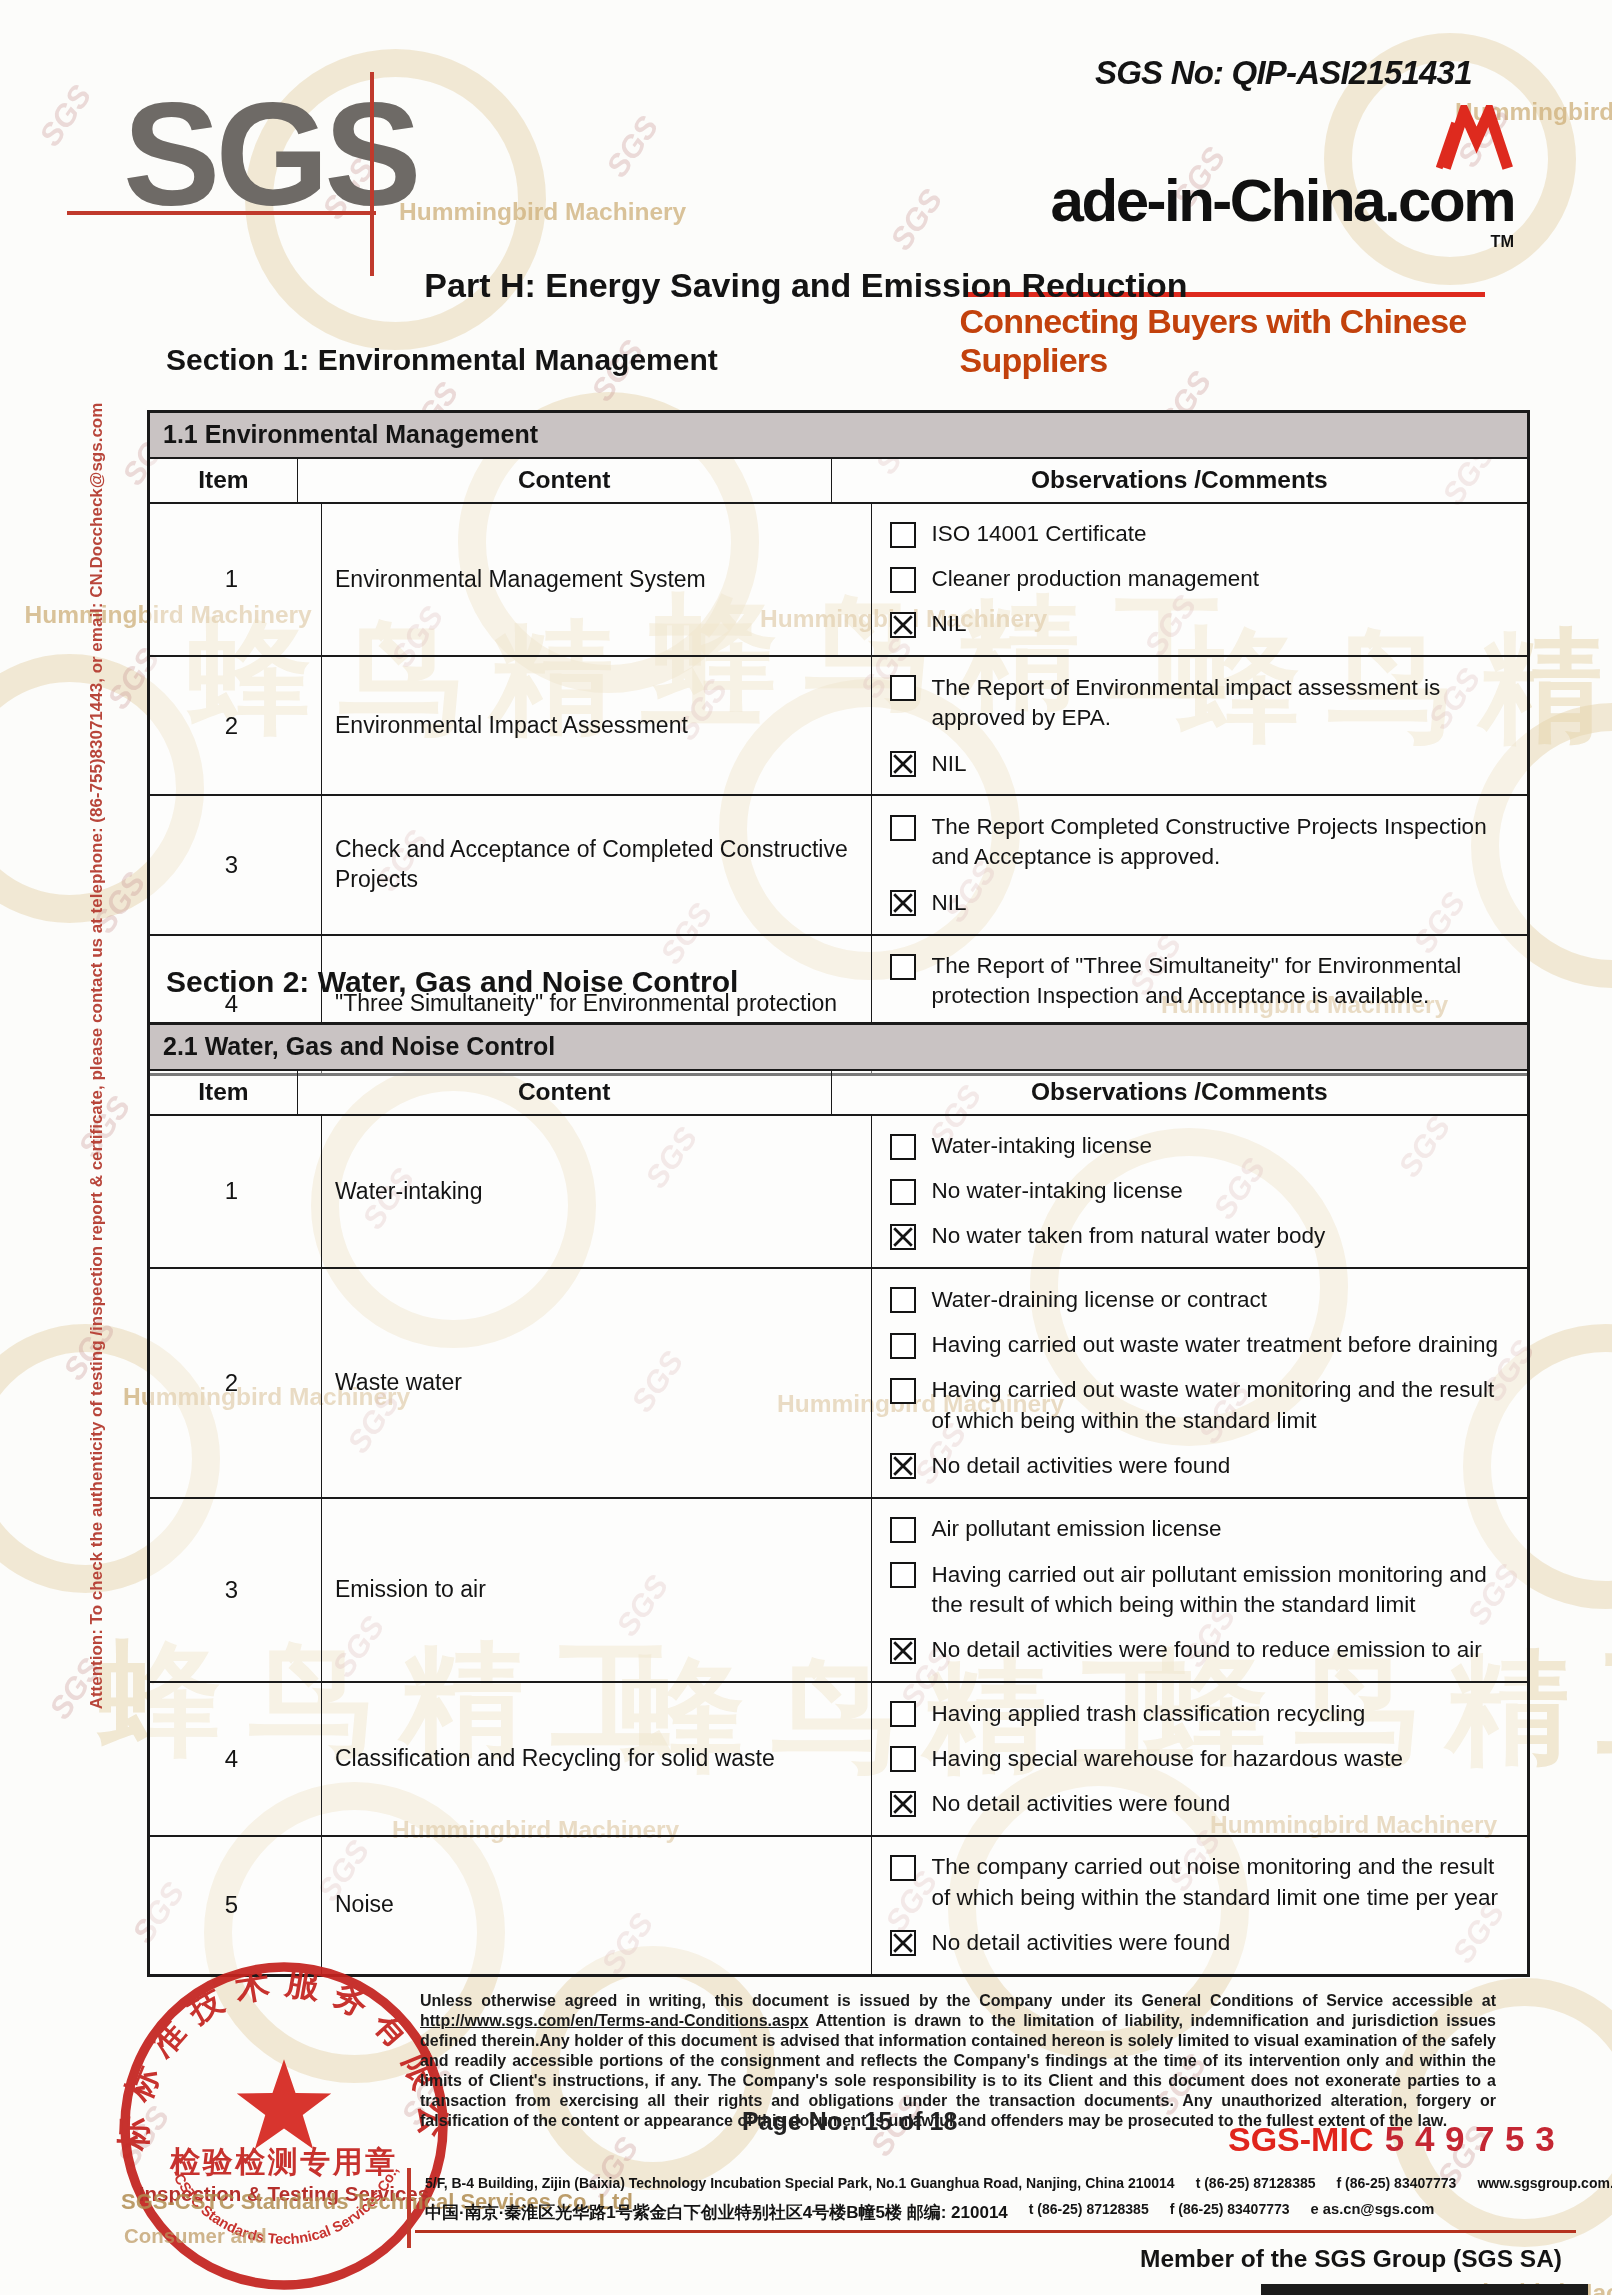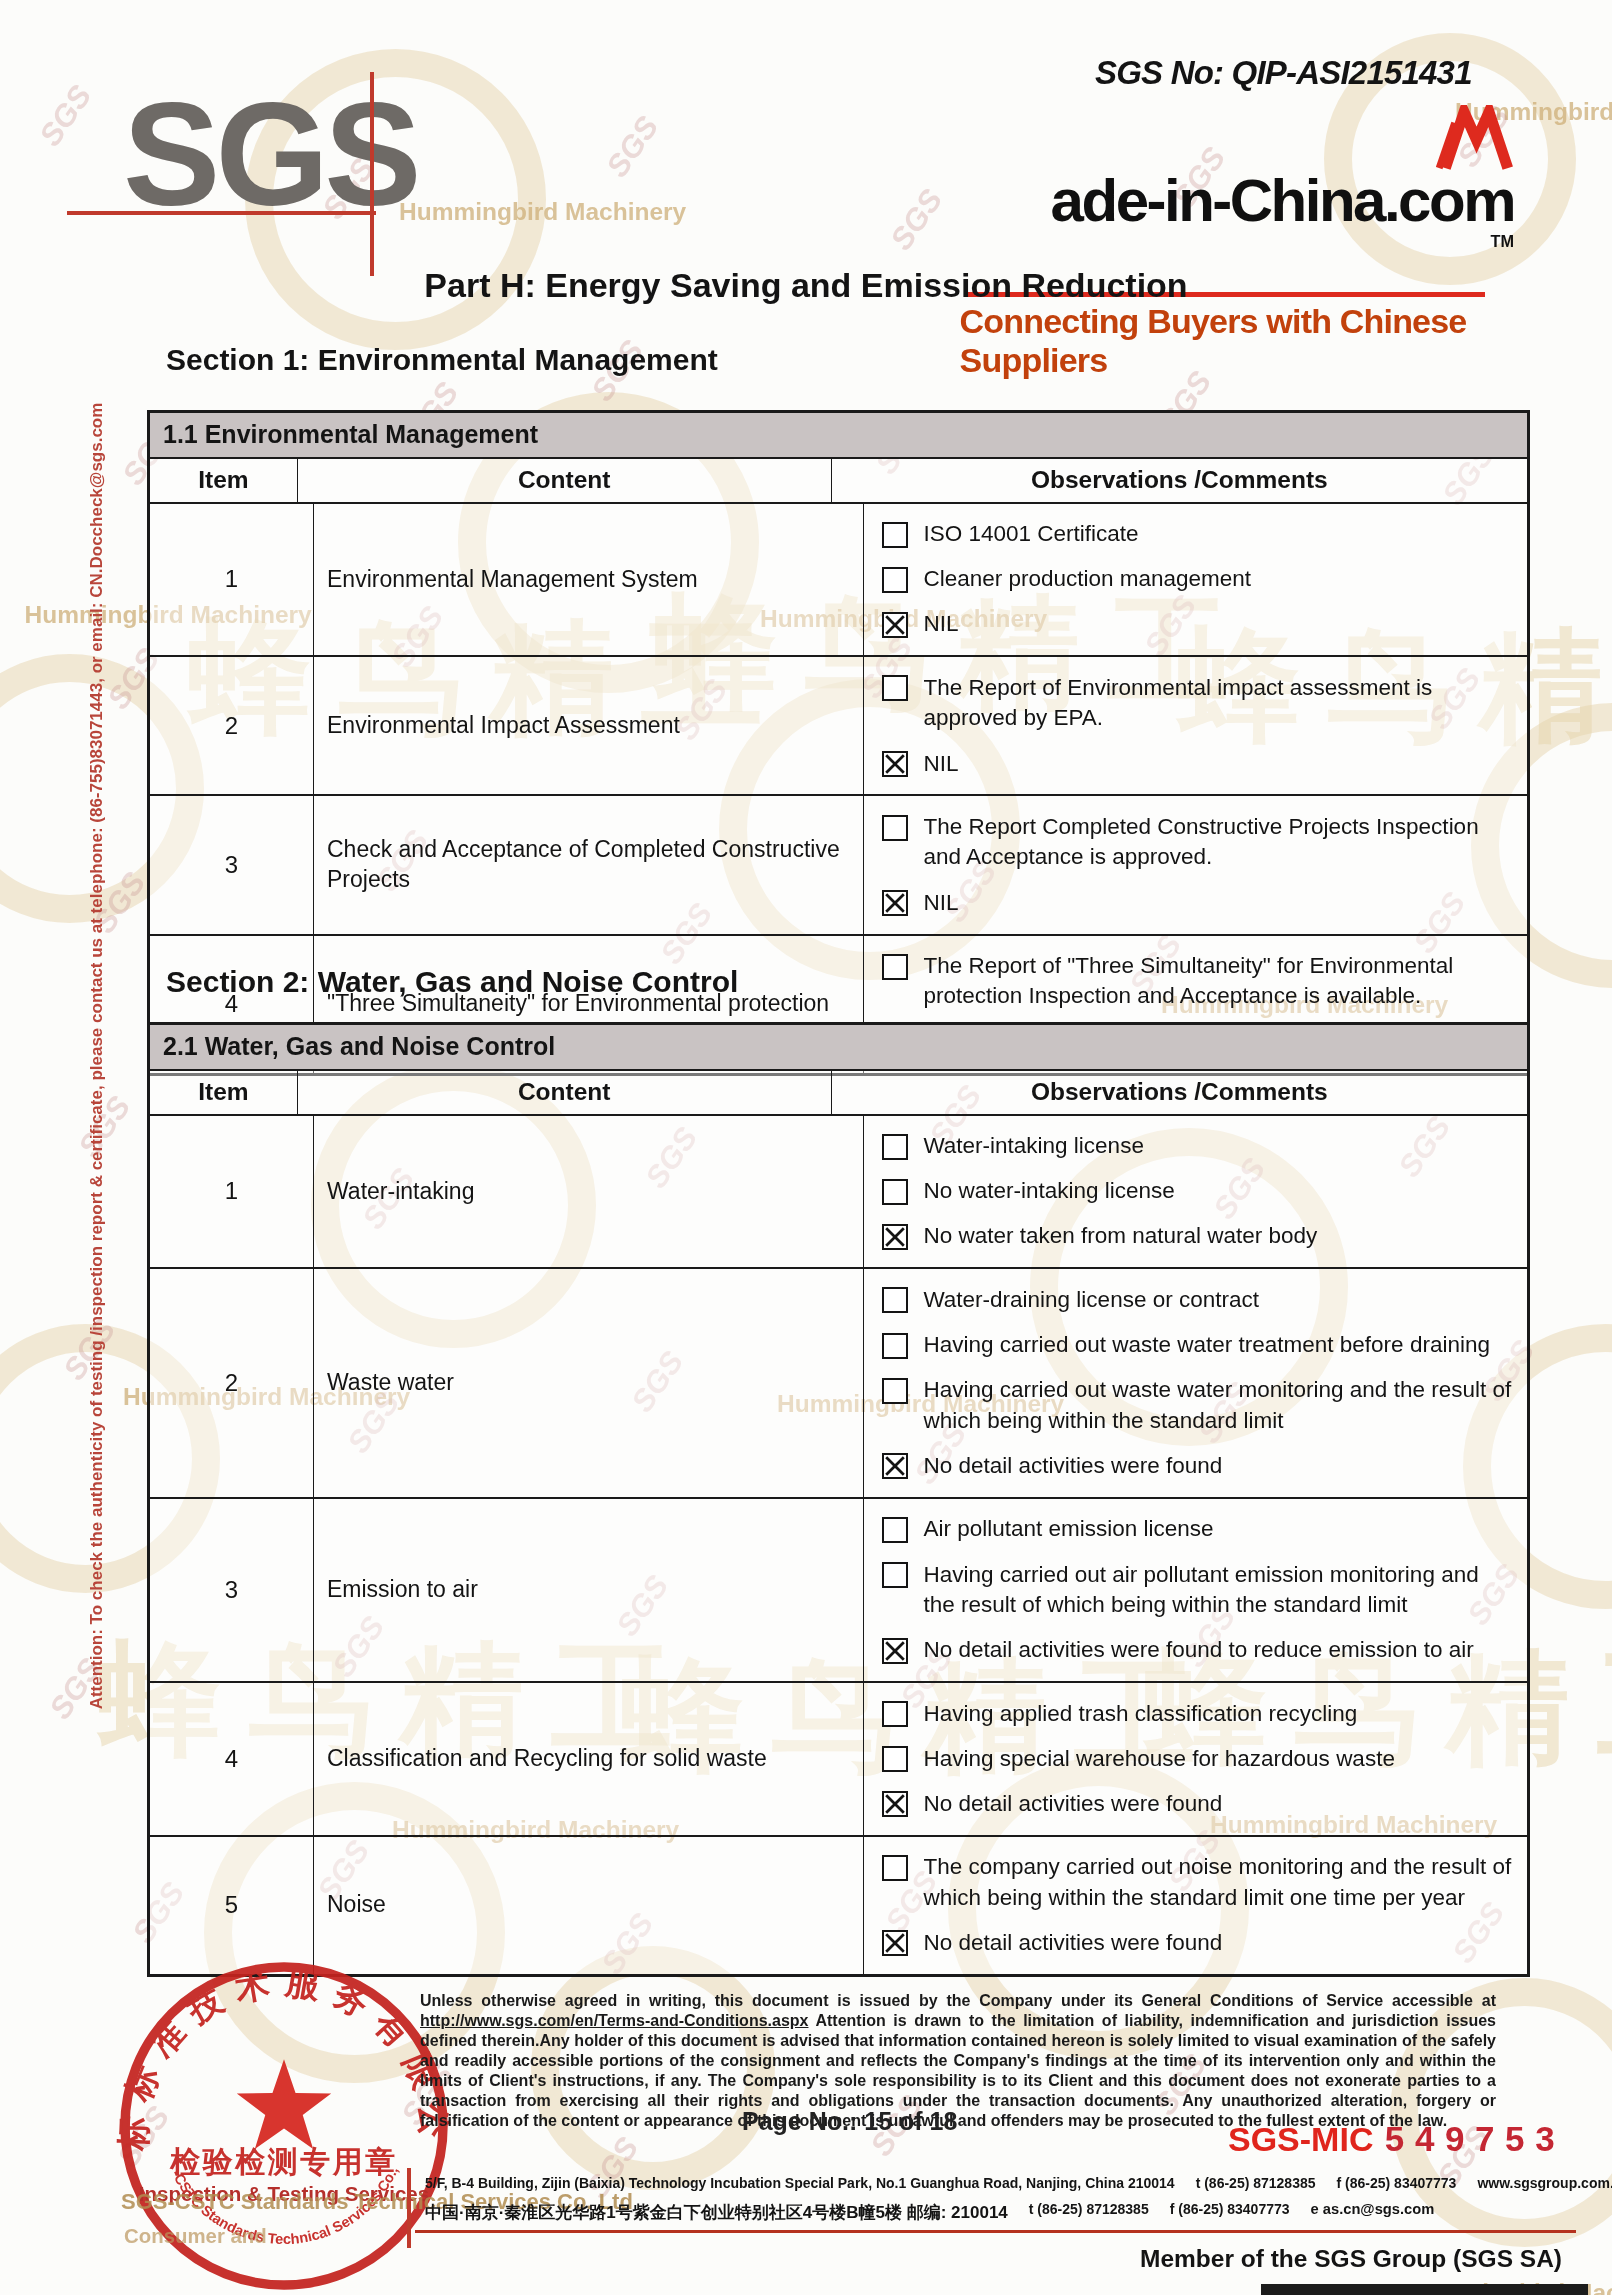--- a/index.html
+++ b/index.html
@@ -44,21 +44,21 @@
   .head-row{border-bottom:2.5px solid #1a1a1a;}
   .body-row{border-bottom:2.5px solid #1a1a1a;}
   .rows .body-row:last-child{border-bottom:none;}
   .c-item{width:137px;flex:none;}
   .c-content{width:523px;flex:none;border-left:1.6px solid #1a1a1a;}
   .c-obs{flex:1;border-left:1.6px solid #1a1a1a;}
   .col-h{display:flex;align-items:center;justify-content:center;font-size:24.5px;font-weight:800;
          padding:7.4px 4.9px;}
   .cell{padding:8.2px 13px;}
   .cell.c-item{display:flex;align-items:center;justify-content:center;font-size:24px;}
-  .cell.c-content{display:flex;align-items:center;font-size:23px;line-height:1.3;}
+  .cell.c-content{display:flex;align-items:center;font-size:23px;line-height:1.3;margin-left:8px;}
   .cell.c-obs{display:flex;flex-direction:column;justify-content:center;}
   .obs-line{display:flex;align-items:flex-start;margin:7.4px 0;font-size:22.5px;line-height:1.35;}
   .cb{width:22px;height:22px;border:2.5px solid #141414;flex:none;margin:2.5px 15.5px 0 4.9px;
       display:flex;align-items:center;justify-content:center;background:#fff;}
   .cb svg{width:100%;height:100%;display:block;}
   .cb svg line{stroke:#141414;stroke-width:1.5;}
   .obs-text{flex:1;}
   
   .stamp{position:absolute;left:113px;top:1955px;width:342px;height:342px;opacity:.93;}
   .stamp-ov1{position:absolute;left:121px;top:2189px;font-size:22px;font-weight:bold;

